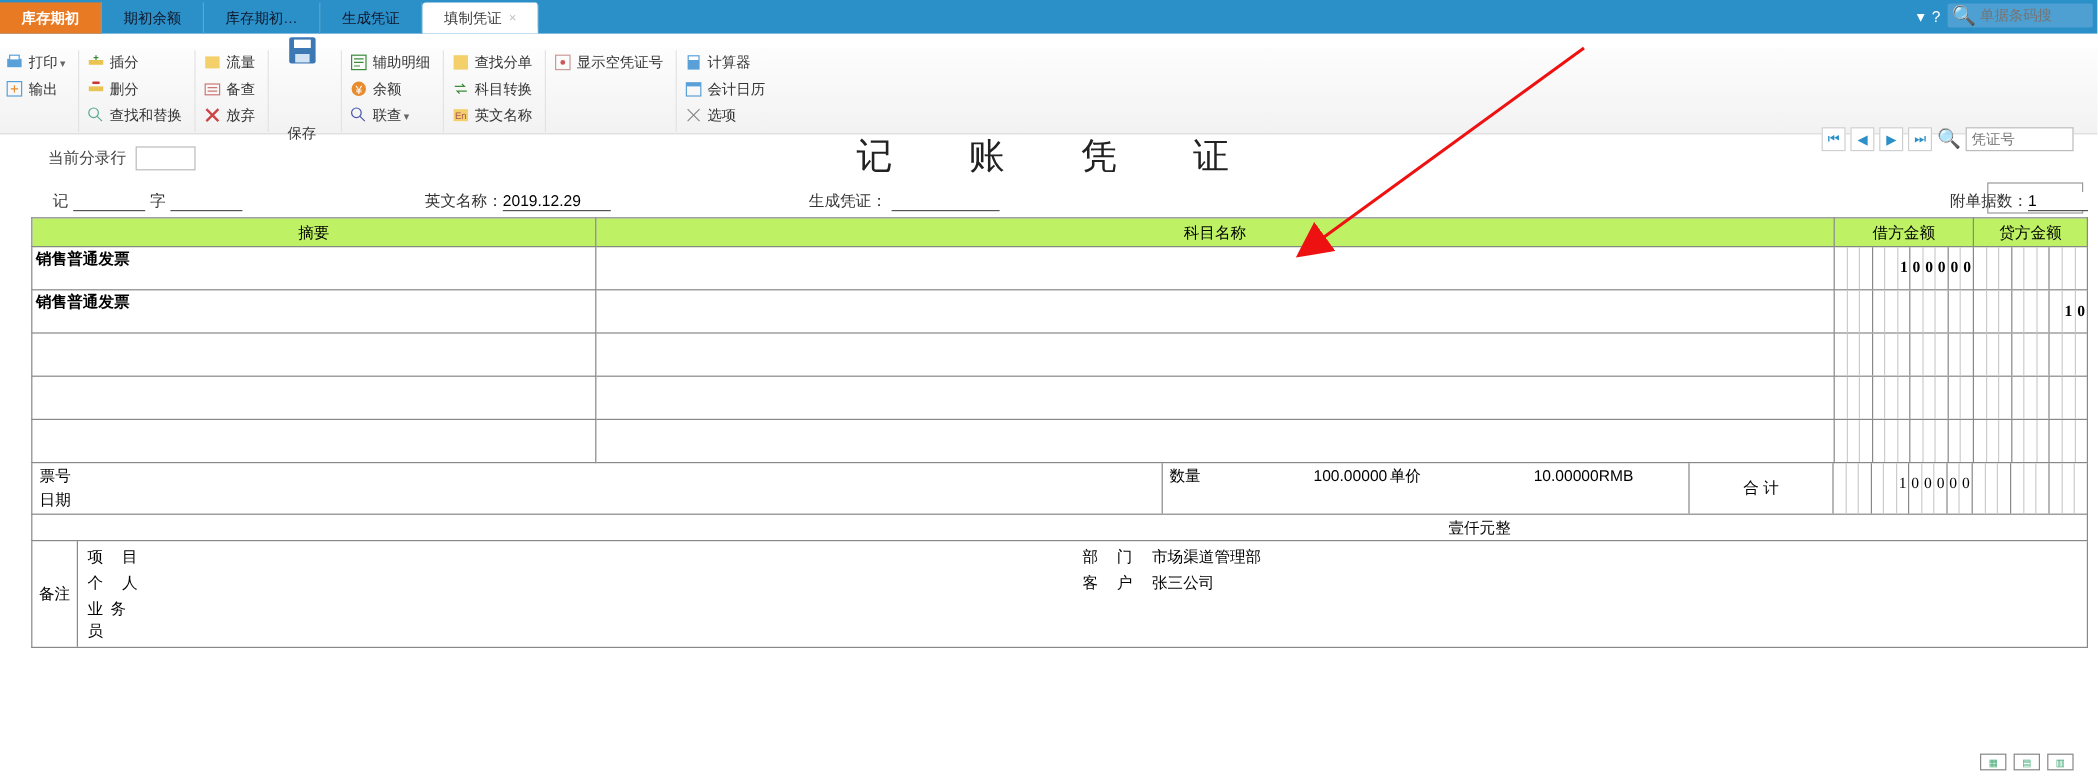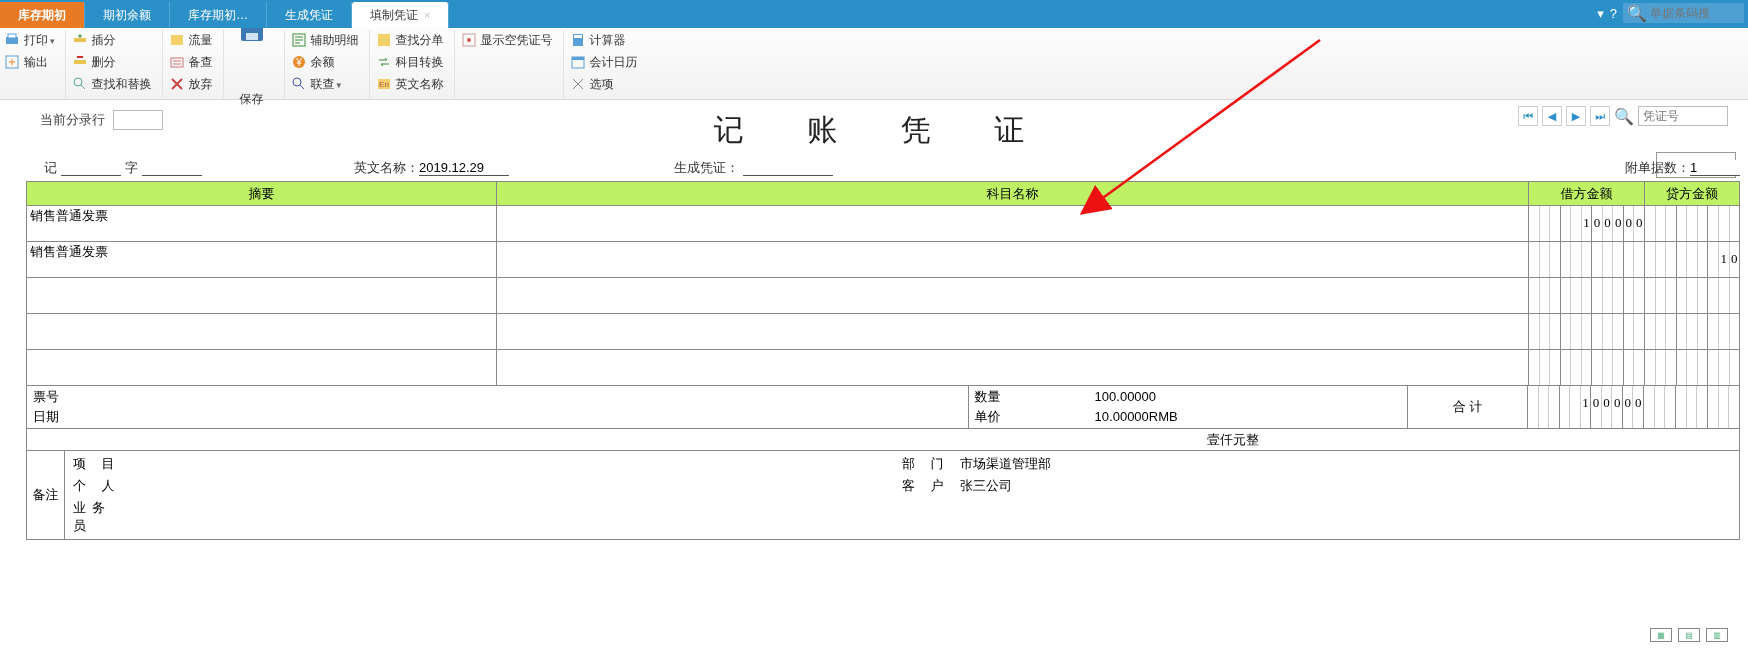--- a/index.html
+++ b/index.html
@@ -1,30 +1,30 @@
 <!DOCTYPE html>
 <html><head>
 <meta charset="utf-8">
 <style>
 * { margin: 0; padding: 0; box-sizing: border-box; font-family: "Microsoft YaHei", SimSun, sans-serif; }
 body { width: 1748px; height: 648px; overflow: hidden; background: #fff; position: relative; }
 
 
 .tabbar { height: 28px; background: #2b8fc8; display: flex; align-items: flex-end; position: relative; }
-.tab { height: 26px; padding: 0 18px; font-size: 12px; color: #ffffff; display: flex; align-items: center; cursor: pointer; border-right: 1px solid #56a5d5; }
+.tab { height: 26px; padding: 0 18px; font-size: 12px; color: #0f172a; display: flex; align-items: center; cursor: pointer; border-right: 1px solid #56a5d5; }
 .tab.home   { background: #e87a24; color: #fff; font-weight: bold; }
 .tab.active { background: #fff; color: #3a3a3a; border-top-left-radius: 3px; border-top-right-radius: 3px; }
 .tab .x { margin-left: 6px; color: #c0c0c0; font-size: 11px; }
 .tabbar-right { position: absolute; right: 4px; top: 3px; display: flex; align-items: center; gap: 6px; }
 .tr-btn { color: #fff; font-size: 13px; }
 .tr-search { display: flex; align-items: center; background: #4fa0d2; height: 20px; border-radius: 2px; padding: 0 4px; }
 .tr-search input { background: transparent; border: none; outline: none; color: #000000; font-size: 12px; width: 90px; }
 
 
-.ribbon { height: 72px; background: linear-gradient(#fdfdfd,#f2f2f2); border-bottom: 1px solid #d9d9d9; display: flex; padding: 2px 4px; }
+.ribbon { height: 72px; background: linear-gradient(#fdfdfd,#f2f2f2); border-bottom: 1px solid #d9d9d9; display: flex; padding: 2px 4px; margin-top: 12px; }
 .rgroup { display: flex; flex-direction: column; flex-wrap: wrap; height: 68px; gap: 2px 10px; padding-right: 10px; margin-right: 6px; border-right: 1px solid #e3e3e3; }
 .rbtn { display: flex; align-items: center; font-size: 12px; color: #333; height: 20px; cursor: pointer; white-space: nowrap; }
 .rbtn .ic { width: 16px; height: 16px; margin-right: 4px; display: flex; align-items: center; justify-content: center; }
 .rbtn .dd::after { content:"▾"; font-size:9px; color:#666; margin-left:2px; }
 .rbtn.big { flex-direction: column; height: 64px; width: 44px; justify-content: center; font-size: 12px; gap: 45px; }
 .rbtn.big .ic { width: 28px; height: 28px; margin: 0 0 2px 0; }
 svg { display:block; }
 
 
 .doc { position: absolute; left: 18px; right: 0; top: 100px; padding: 0 8px; }
@@ -36,30 +36,30 @@
 .title { font-family: SimSun, serif; font-size: 30px; letter-spacing: 28px; text-align: center; margin: 10px 0 6px 0; color:#222; }
 .hdr { display:flex; font-size:13px; color:#333; padding:2px 0 4px 0; }
 .hdr .cell { display:flex; align-items:center; }
 .hdr .underline { border-bottom:1px solid #555; display:inline-block; min-width:60px; height:16px; margin:0 4px; }
 .hdr input { border:none; border-bottom:1px solid #555; outline:none; width:90px; font-size:13px; }
 
 
 table.vg { border-collapse:collapse; width:100%; table-layout:fixed; }
 .vg th, .vg td { border:1px solid #888; font-size:13px; font-family: SimSun, serif; }
 .vg th { height:24px; font-weight:normal; background:#bef264; }
-.vg td { height:36px; vertical-align:top; padding:1px 3px; }
+.vg td { height:36px; vertical-align:top; padding:1px 3px;font-weight:bold; }
 .amt { padding:0 !important; }
 .amtgrid { display:flex; height:100%; }
 .amtgrid span { flex:1; border-right:1px solid #ccc; text-align:center; font-size:13px; line-height:34px; font-family: SimSun; }
 .amtgrid span:nth-child(3n) { border-right:1px solid #888; }
 .amtgrid span:last-child { border-right:none; }
 
 .meta { border:1px solid #888; border-top:none; display:flex; font-size:13px; }
 .meta .left { width:55%; padding:2px 6px; border-right:1px solid #888; display:flex; flex-direction:column; gap:2px; }
-.meta .mid  { flex:1; padding:2px 6px; border-right:1px solid #888; display:flex; flex-direction:column; gap:2px; }
+.meta .mid  { flex:1; padding:2px 6px; border-right:1px solid #888; display:flex; flex-direction:row; gap:2px; }
 .meta .sumlbl { width:120px; border-right:1px solid #888; display:flex; align-items:center; justify-content:center; }
 .meta .sumamt { width:116px; border-right:1px solid #888; }
 .meta .sumamt2{ width:95px; }
 .meta .row { height:18px; }
 .meta2 { border:1px solid #888; border-top:none; font-size:13px; padding:2px 6px; height:22px; }
 
 .notes { border:1px solid #888; border-top:none; display:flex; font-size:13px; }
 .notes .lab { width:38px; border-right:1px solid #888; display:flex; align-items:center; justify-content:center; }
 .notes .body { flex:1; padding:4px 8px; display:grid; grid-template-columns: 1fr 1fr; row-gap:4px; }
 .notes .kv { display:flex; gap:10px; }

